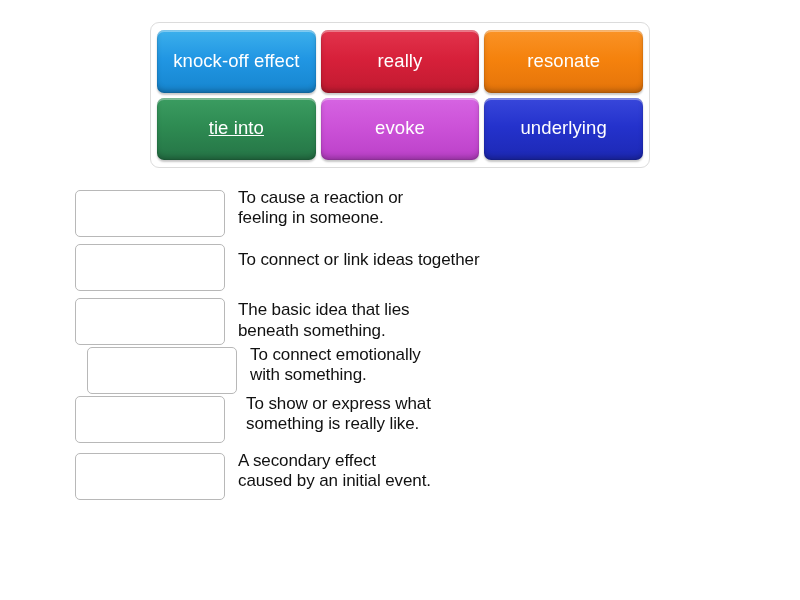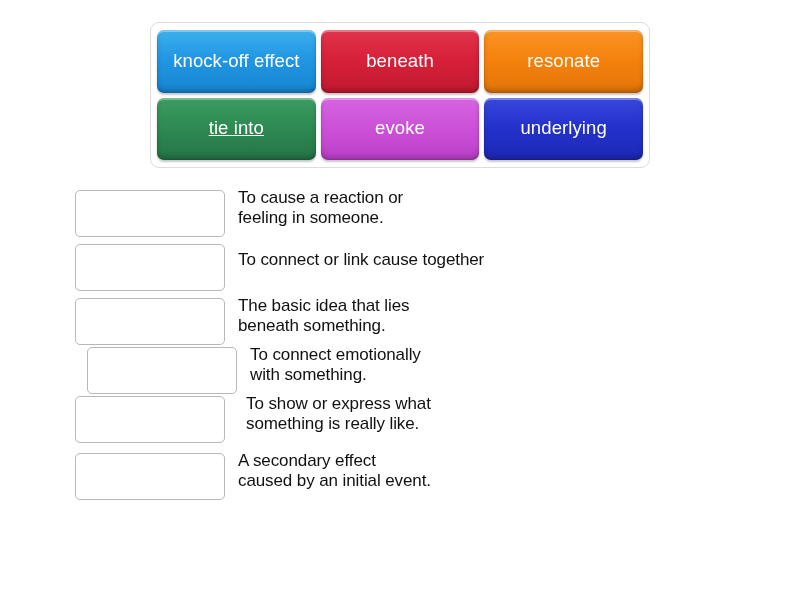--- a/index.html
+++ b/index.html
@@ -99,40 +99,40 @@
     font-size: 17px;
     line-height: 1.20;
     color: #111111;
     letter-spacing: -0.1px;
     padding-top: 0px;
     white-space: pre-line;
   }
   
   .row-0 { margin-bottom: 5px; }
   .row-1 { margin-bottom: 5px; }
-  .row-2 { margin-bottom: 0px; }
+  .row-2 { margin-bottom: 0px; align-items: center; }
   .row-3 { margin-bottom: 0px; padding-left: 12px; }
   .row-4 { margin-bottom: 8px; gap: 8px; }
   .row-5 { margin-bottom: 0px; }
   .row-1 .definition { padding-top: 8px; }
 </style>
 </head>
 <body>
 
 <div id="app">
 
   <div class="word-bank">
 
     <div class="word-row">
       <div class="word-tile t-blue">
         <span class="tile-label">knock-off
 effect</span>
       </div>
       <div class="word-tile t-red">
-        <span class="tile-label">beneath</span>
+        <span class="tile-label">really</span>
       </div>
       <div class="word-tile t-orange">
         <span class="tile-label">resonate</span>
       </div>
     </div>
 
     <div class="word-row">
       <div class="word-tile t-green">
         <span class="tile-label">tie into</span>
       </div>
@@ -149,21 +149,21 @@
   <div class="question-list">
 
     <div class="question-row row-0">
       <div class="drop-box"></div>
       <div class="definition">To cause a reaction or
 feeling in someone.</div>
     </div>
 
     <div class="question-row row-1">
       <div class="drop-box"></div>
-      <div class="definition">To connect or link cause together</div>
+      <div class="definition">To connect or link ideas together</div>
     </div>
 
     <div class="question-row row-2">
       <div class="drop-box"></div>
       <div class="definition">The basic idea that lies
 beneath something.</div>
     </div>
 
     <div class="question-row row-3">
       <div class="drop-box"></div>

